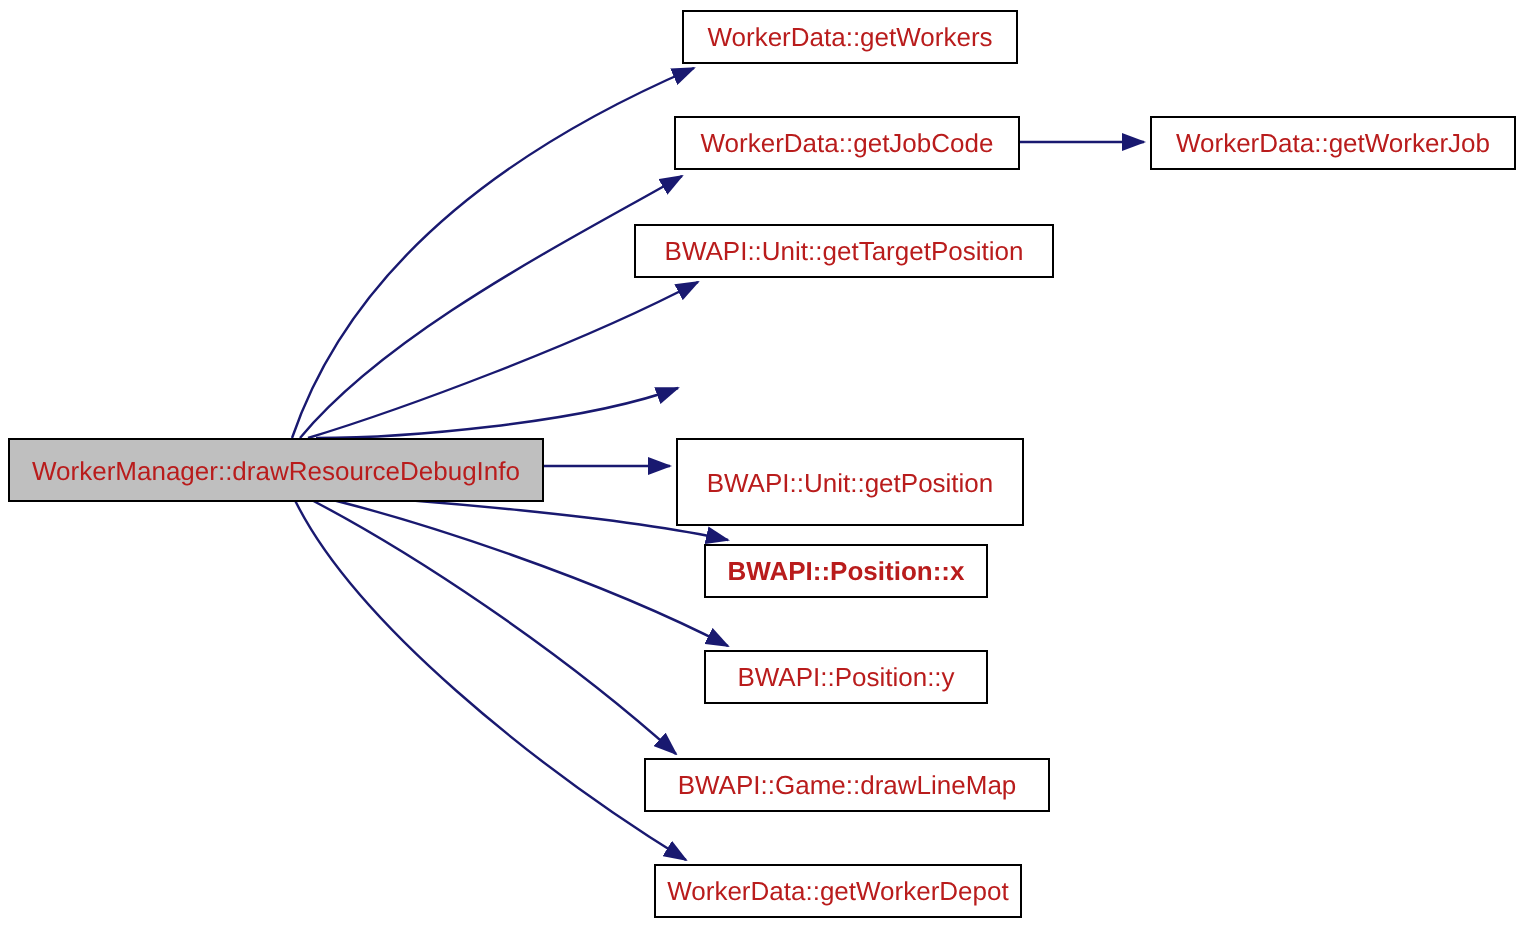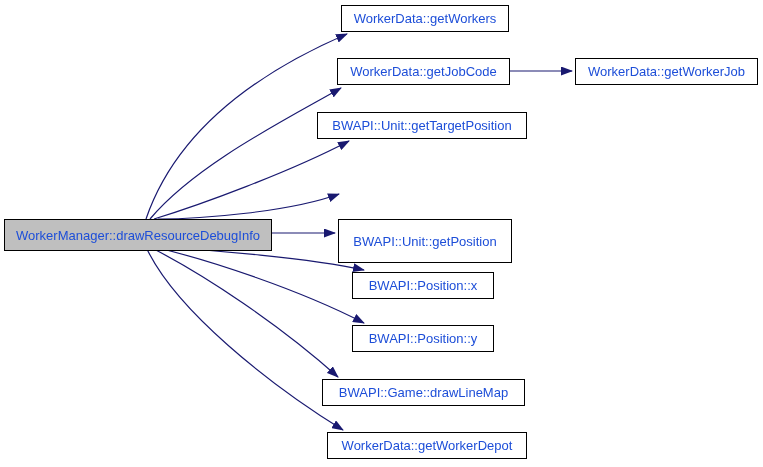--- a/index.html
+++ b/index.html
@@ -28,21 +28,21 @@
   }
   .node {
     position: absolute;
     box-sizing: border-box;
     display: flex;
     align-items: center;
     justify-content: center;
     border: 1px solid #000000;
     background: #ffffff;
     font-size: 13px;
-    color: #1d4ed8;
+    color: #b91c1c;
     white-space: nowrap;
     text-align: center;
     cursor: pointer;
   }
   .node--root {
     border-width: 1.5px;
     cursor: default;
   }
 </style>
 </head>
@@ -86,29 +86,29 @@
 
   <div class="node" style="left:317px; top:112px; width:210px; height:27px;">
     <span>BWAPI::Unit::getTargetPosition</span>
   </div>
 
 
   <div class="node" style="left:338px; top:219px; width:174px; height:44px;">
     <span>BWAPI::Unit::getPosition</span>
   </div>
 
-  <div class="node" style="left:352px; top:272px; width:142px; height:27px;">
+  <div class="node" style="left:352px; top:272px; width:142px; height:27px;font-weight:bold;">
     <span>BWAPI::Position::x</span>
   </div>
 
   <div class="node" style="left:322px; top:379px; width:203px; height:27px;">
     <span>BWAPI::Game::drawLineMap</span>
   </div>
 
   <div class="node" style="left:352px; top:325px; width:142px; height:27px;">
     <span>BWAPI::Position::y</span>
   </div>
 
-  <div class="node" style="left:327px; top:432px; width:200px; height:27px;">
+  <div class="node" style="left:327px; top:432px; width:184px; height:27px;">
     <span>WorkerData::getWorkerDepot</span>
   </div>
 
 </div>
 
 </body></html>

